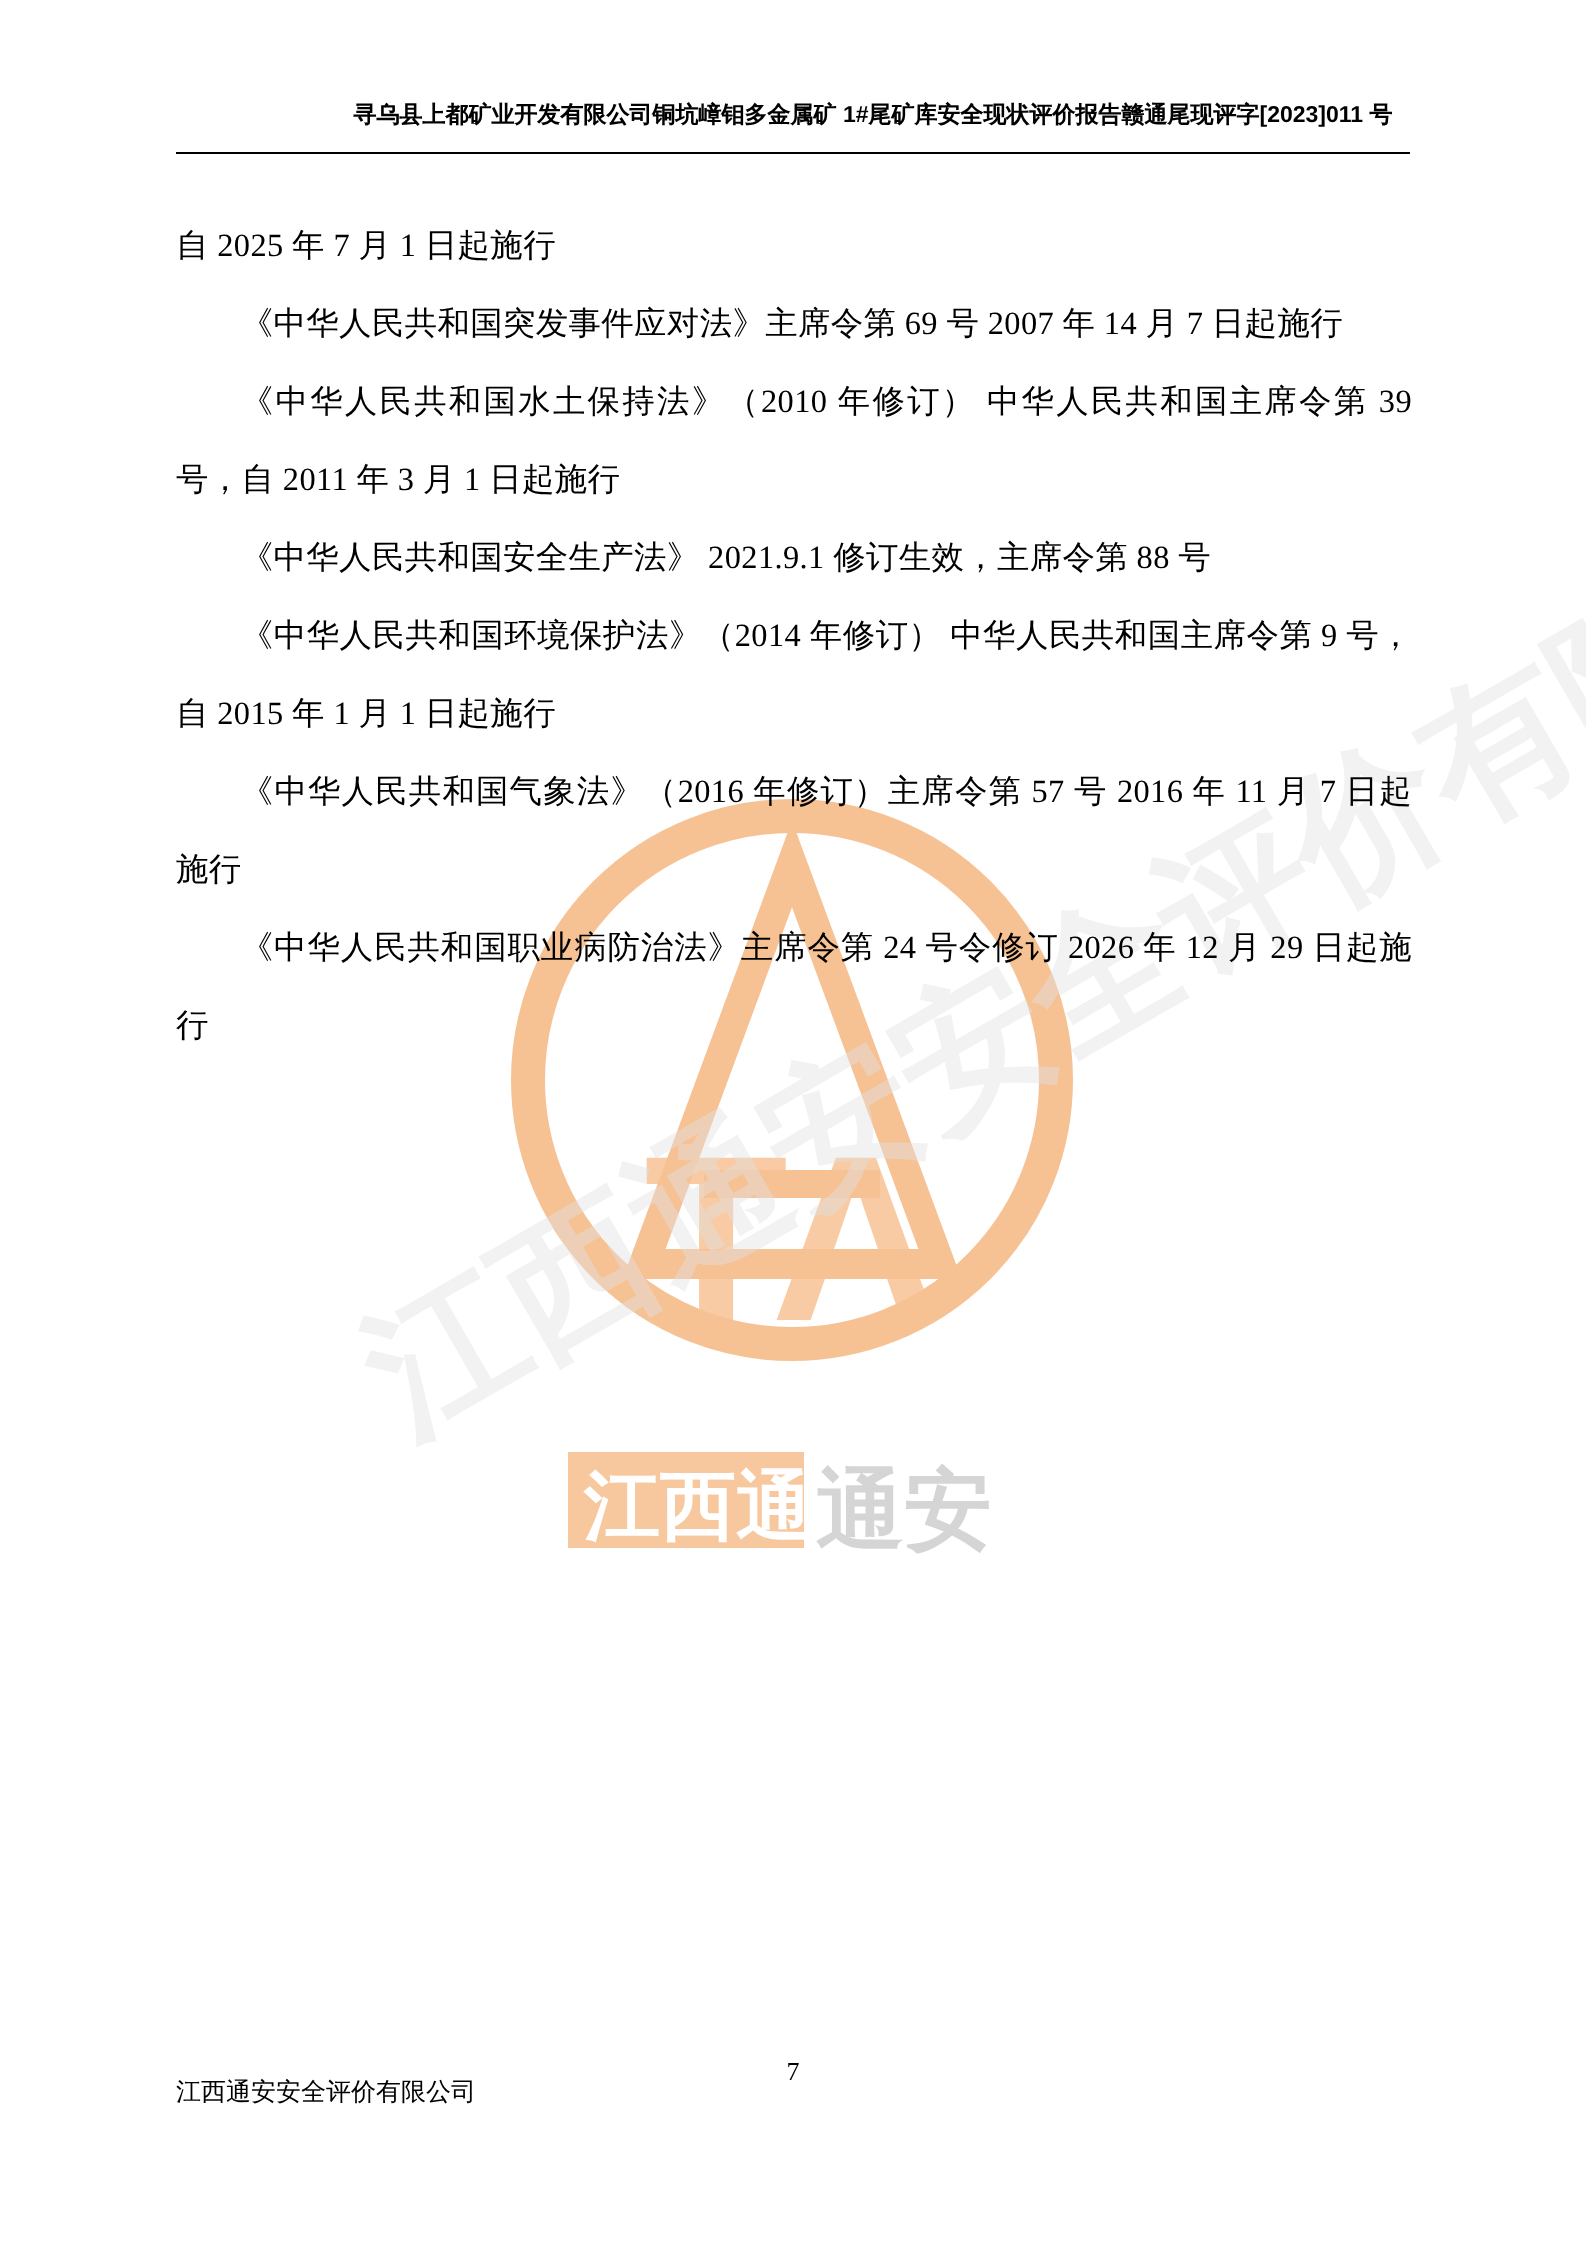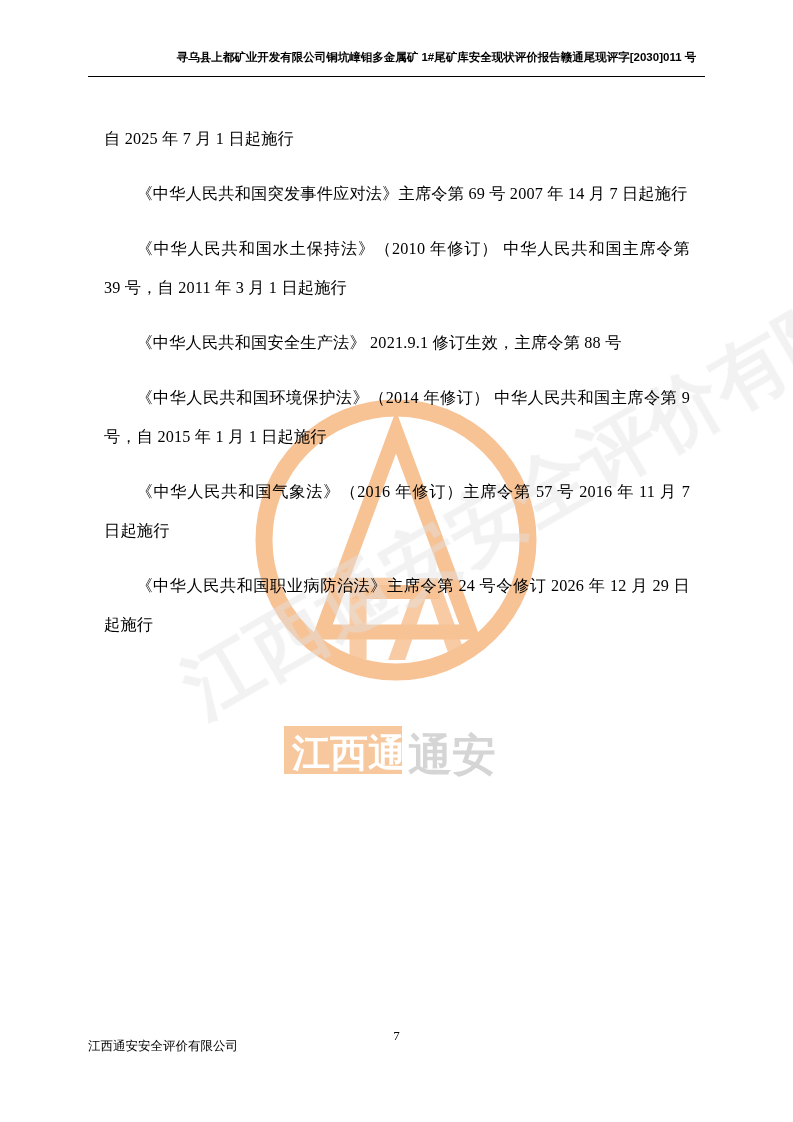--- a/index.html
+++ b/index.html
@@ -71,21 +71,21 @@
     top: 104px;
     width: 618px;
     z-index: 2;
   }
   .para {
     font-size: 16.2px;
     line-height: 39px;
     color: #000;
     text-align: justify;
     text-justify: inter-ideograph;
-    margin: 16px;
+    margin: 0;
     letter-spacing: 0.2px;
   }
   .para.indent {
     text-indent: 2em;
   }
 
   
   .page-number {
     position: absolute;
     left: 0;
@@ -127,21 +127,21 @@
       <text x="408" y="770" font-family="Liberation Sans, sans-serif" font-size="44" font-weight="bold" fill="#9a9a9a" opacity="0.75">通安</text>
 
       <g transform="rotate(-30 396 560)" opacity="0.45">
         <text x="150" y="600" font-family="Liberation Sans, sans-serif" font-size="76" font-weight="bold" fill="#c9c9c9">江西通安安全评价有限公司</text>
       </g>
     </g>
   </svg>
 
   <div class="header">
     <span class="header-left">寻乌县上都矿业开发有限公司铜坑嶂钼多金属矿 1#尾矿库安全现状评价报告</span>
-    <span class="header-right">赣通尾现评字[2030]011 号</span>
+    <span class="header-right">赣通尾现评字[2023]011 号</span>
   </div>
   <div class="header-rule"></div>
 
   <div class="content">
       <p class="para">自 2025 年 7 月 1 日起施行</p>
       <p class="para indent">《中华人民共和国突发事件应对法》主席令第 69 号  2007 年 14 月 7 日起施行</p>
       <p class="para indent">《中华人民共和国水土保持法》（2010 年修订）  中华人民共和国主席令第 39 号，自 2011 年 3 月 1 日起施行</p>
       <p class="para indent">《中华人民共和国安全生产法》 2021.9.1 修订生效，主席令第 88 号</p>
       <p class="para indent">《中华人民共和国环境保护法》（2014 年修订）  中华人民共和国主席令第 9 号，自 2015 年 1 月 1 日起施行</p>
       <p class="para indent">《中华人民共和国气象法》（2016 年修订）主席令第 57 号  2016 年 11 月 7 日起施行</p>

